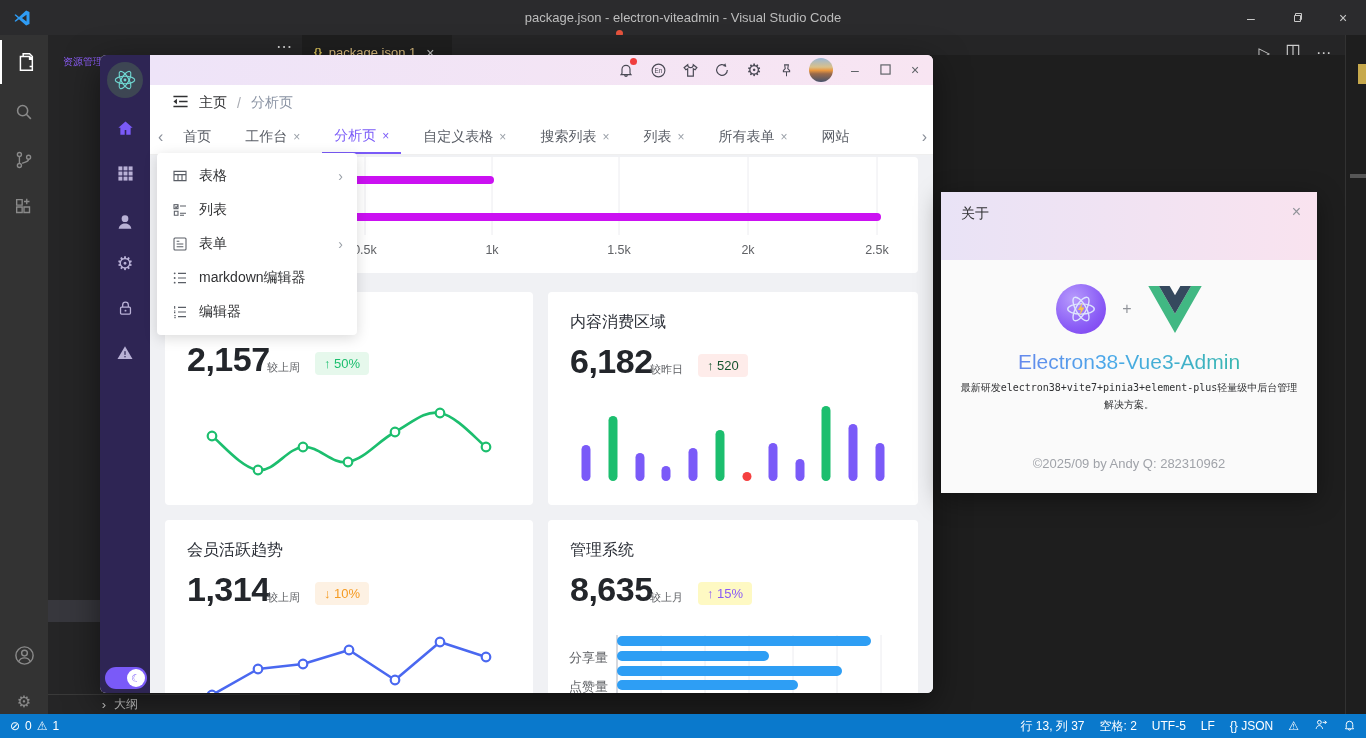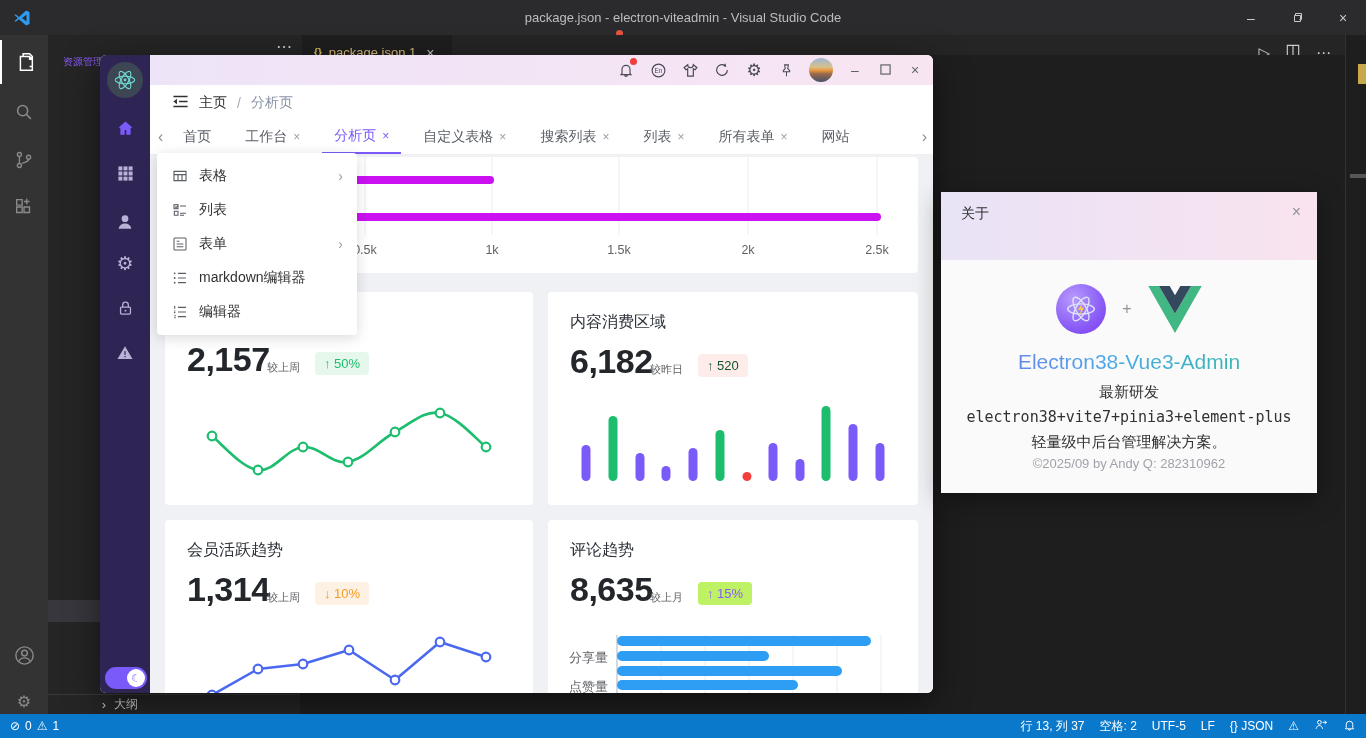--- a/index.html
+++ b/index.html
@@ -108,42 +108,42 @@
 #cardD{left:398px;top:365px;width:370px;height:213px}
 .card svg{position:absolute;left:0;top:0}
 .ctitle{position:absolute;left:22px;top:20px;font-size:16px;color:#2c3038}
 .statnum{position:absolute;left:22px;top:48px;font-size:34px;font-weight:600;color:#23262b;letter-spacing:-.5px}
 .statlbl{position:absolute;left:102px;top:68px;font-size:11px;color:#606266}
 .badge{position:absolute;left:150px;top:60px;height:23px;display:flex;align-items:center;padding:0 9px;
   border-radius:4px;font-size:13px}
 .b-green{background:#e6f8ec;color:#1cbe6e}
 .b-red{background:#feecea;color:#14532d}
 .b-orange{background:#fdf1e3;color:#f59b23}
-.b-purple{background:#bef264;color:#8b5cf6}
+.b-purple{background:#fef9c3;color:#8b5cf6}
 .hlabel{position:absolute;width:52px;text-align:right;font-size:13px;color:#606266}
 
 #app-menu{position:absolute;left:57px;top:98px;width:200px;height:182px;background:#fff;border-radius:4px;
   box-shadow:0 3px 14px rgba(0,0,0,.15);padding-top:6px;z-index:30}
 .mitem{display:flex;align-items:center;height:34px;padding:0 14px;font-size:14px;color:#303133}
 .mitem .mi{display:flex;width:18px;justify-content:center;color:#5a5e66}
 .mitem .ml{margin-left:10px}
 .mitem .arr{margin-left:auto;color:#9aa0a8;font-size:14px}
 
 
 #about{position:absolute;left:941px;top:192px;width:376px;height:301px;background:#fafafa;box-shadow:0 6px 24px rgba(0,0,0,.4)}
 #about-head{position:absolute;left:0;top:0;width:376px;height:68px;background:linear-gradient(90deg,#e9e3f6,#f9e3ef)}
 #about-title{position:absolute;left:20px;top:13px;font-size:14px;color:#303133}
 #about-close{position:absolute;right:16px;top:11px;font-size:16px;color:#909399}
 #about-logos{position:absolute;left:0;top:92px;width:376px;display:flex;align-items:center;justify-content:center;gap:16px}
 #elogo{width:50px;height:50px;border-radius:50%;background:radial-gradient(circle at 35% 30%,#b79bfc,#8a5cf6 60%,#7c3aed);
   display:flex;align-items:center;justify-content:center}
 #plus{color:#909399;font-size:16px}
 #about-name{position:absolute;left:0;top:158px;width:376px;text-align:center;font-size:21px;
   background:linear-gradient(90deg,#7b6df0,#4aa9e9 45%,#2fbf8f);-webkit-background-clip:text;background-clip:text;color:transparent}
-#about-desc{position:absolute;left:18px;top:188px;width:340px;text-align:center;font-size:15px;color:#303133;
+#about-desc{position:absolute;left:18px;top:188px;width:340px;text-align:center;font-size:10px;color:#303133;
   line-height:1.65;font-family:"DejaVu Sans Mono","Liberation Serif",monospace}
 #about-copy{position:absolute;left:0;top:264px;width:376px;text-align:center;font-size:13px;color:#a0a3a9}
 </style>
 </head>
 <body>
 
 <div id="screen">
 
   <div id="vs-titlebar">
     <svg id="vs-logo" width="18" height="18" viewBox="0 0 24 24">
@@ -544,21 +544,21 @@
             <circle cx="93" cy="149" r="4.3" fill="#fff" stroke="#4a68f0" stroke-width="2.2"></circle>
             <circle cx="138" cy="144" r="4.3" fill="#fff" stroke="#4a68f0" stroke-width="2.2"></circle>
             <circle cx="184" cy="130" r="4.3" fill="#fff" stroke="#4a68f0" stroke-width="2.2"></circle>
             <circle cx="230" cy="160" r="4.3" fill="#fff" stroke="#4a68f0" stroke-width="2.2"></circle>
             <circle cx="275" cy="122" r="4.3" fill="#fff" stroke="#4a68f0" stroke-width="2.2"></circle>
             <circle cx="321" cy="137" r="4.3" fill="#fff" stroke="#4a68f0" stroke-width="2.2"></circle>
           </svg>
       </div>
 
       <div class="card" id="cardD">
-        <div class="ctitle">评论趋势</div>
+        <div class="ctitle">管理系统</div>
         <div class="statnum" style="top:50px">8,635</div>
         <div class="statlbl" style="top:70px">较上月</div>
         <div class="badge b-purple" style="top:62px">↑ 15%</div>
         <div class="hlabel" style="left:8px;top:129px">分享量</div>
         <div class="hlabel" style="left:8px;top:158px">点赞量</div>
         <svg width="370" height="213">
             <line x1="113" x2="113" y1="115" y2="213" stroke="#ececf0"></line>
             <line x1="157" x2="157" y1="115" y2="213" stroke="#ececf0"></line>
             <line x1="201" x2="201" y1="115" y2="213" stroke="#ececf0"></line>
             <line x1="245" x2="245" y1="115" y2="213" stroke="#ececf0"></line>

